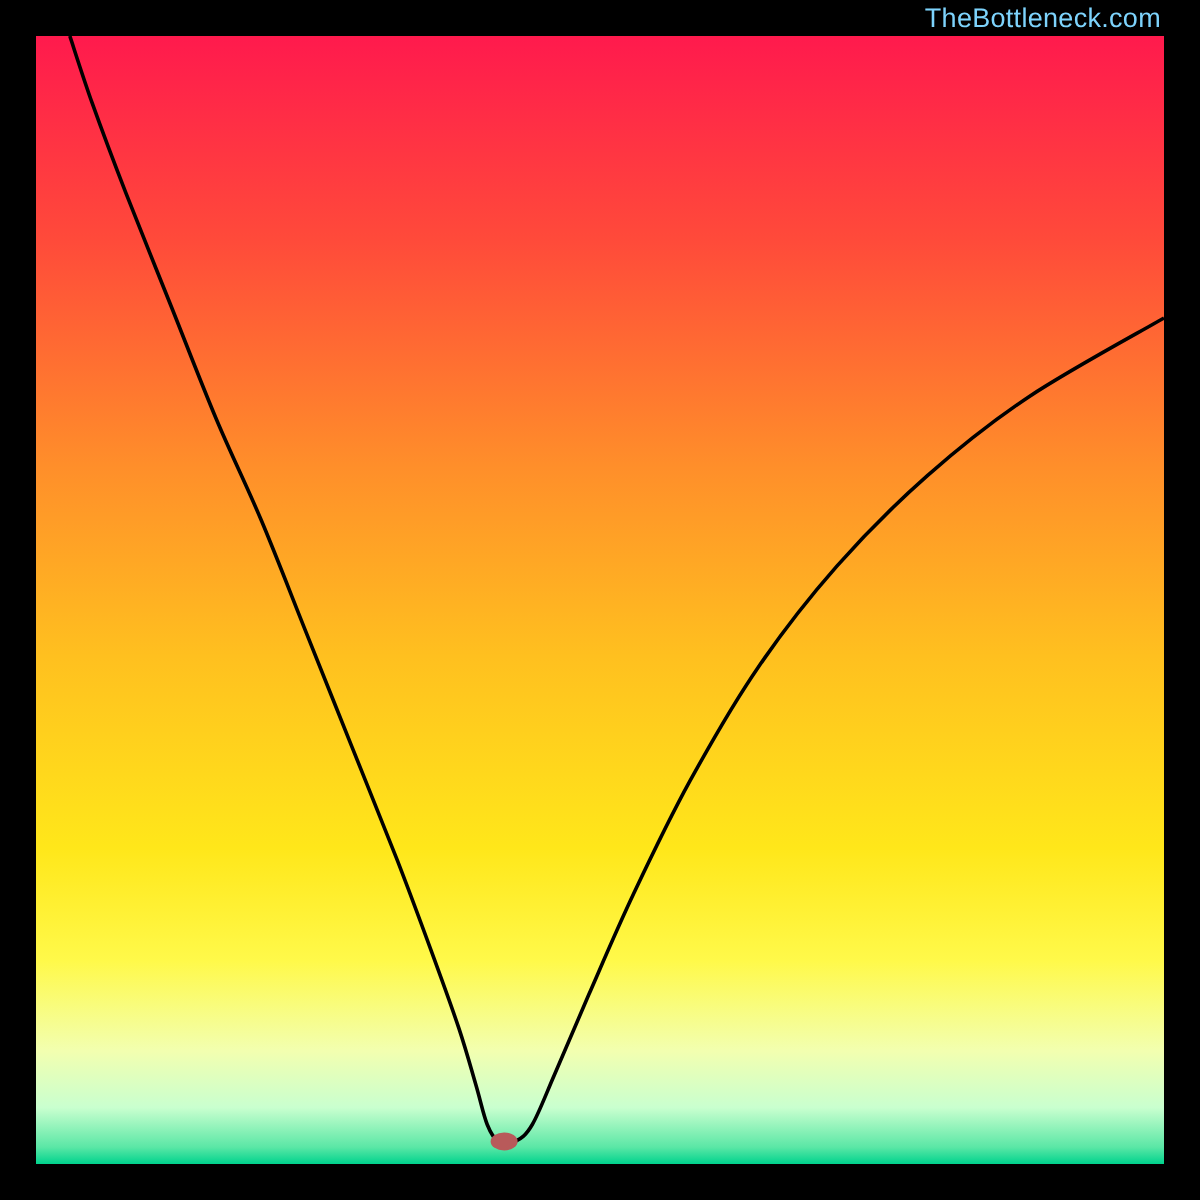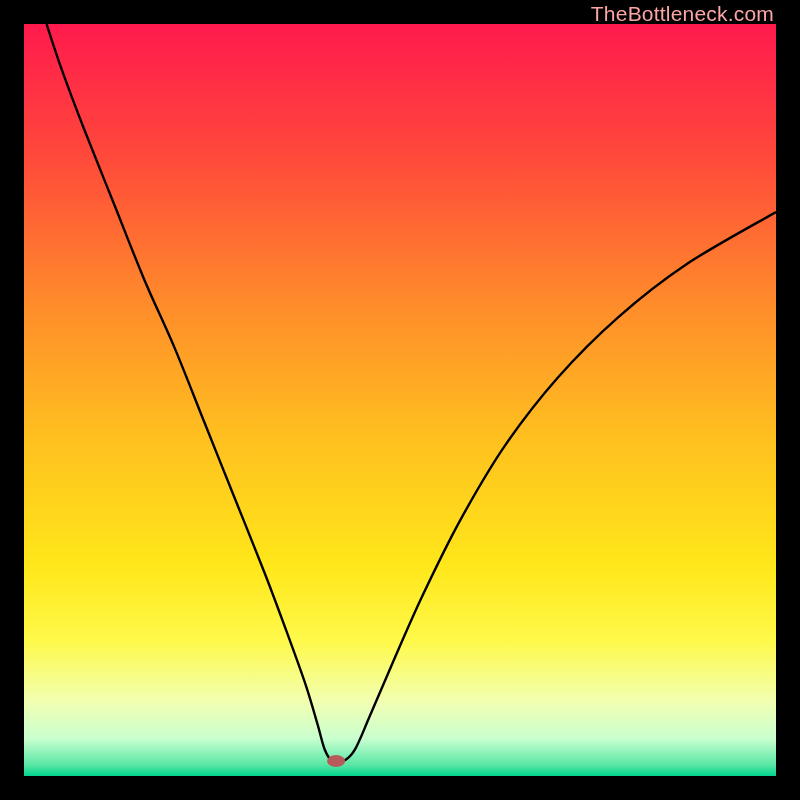--- a/index.html
+++ b/index.html
@@ -23,22 +23,22 @@
     position: absolute;
     left: 0;
     top: 0;
     width: 752px;
     height: 752px;
   }
   .watermark {
     position: absolute;
     top: 2px;
     right: 26px;
-    color: #fca5a5;
-    font-size: 21px;
+    color: #7dd3fc;
+    font-size: 18px;
     font-weight: 500;
     letter-spacing: 0.2px;
   }
   svg { display: block; }
 </style>
 </head>
 <body>
 
 <div class="frame">
   <svg class="plot-area" viewBox="0 0 752 752" preserveAspectRatio="none">

